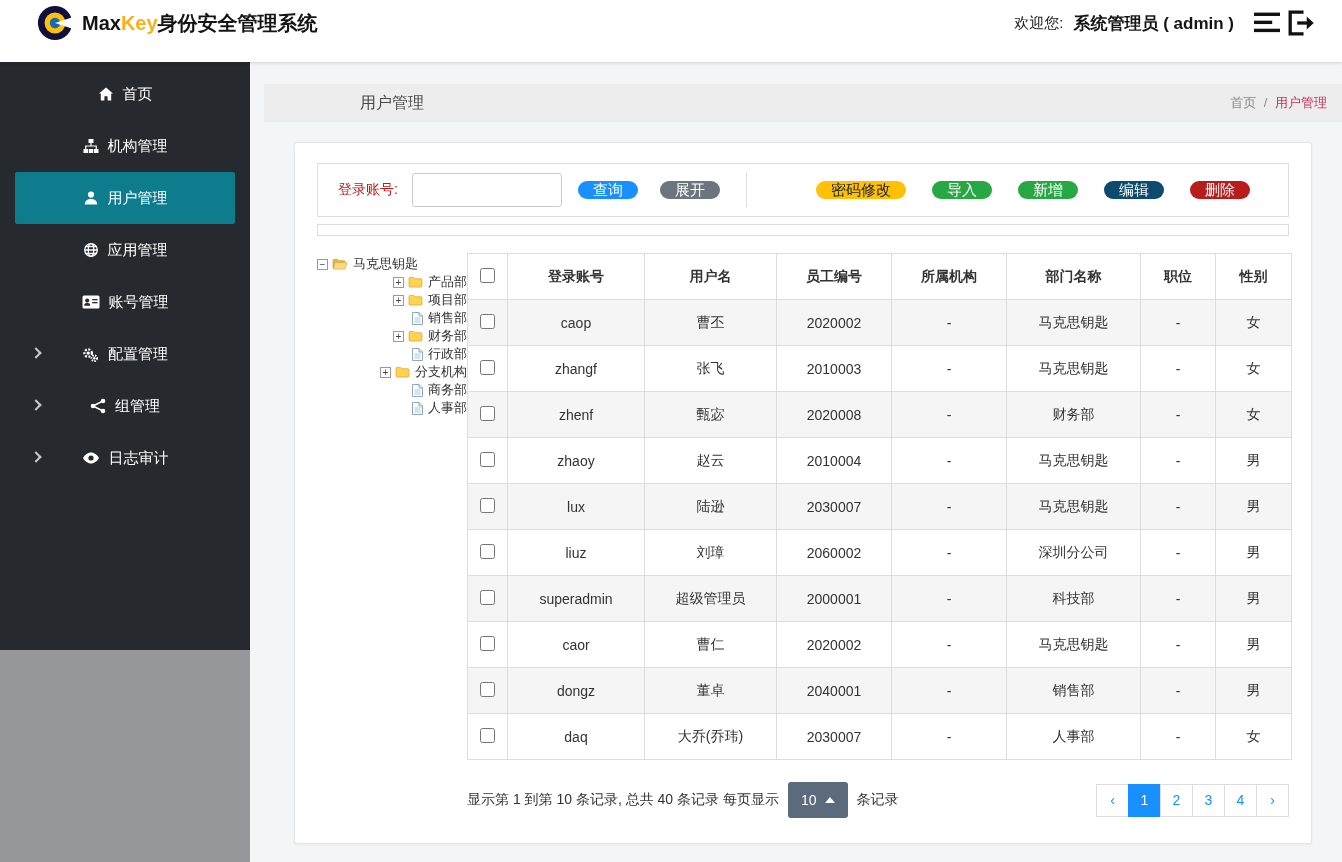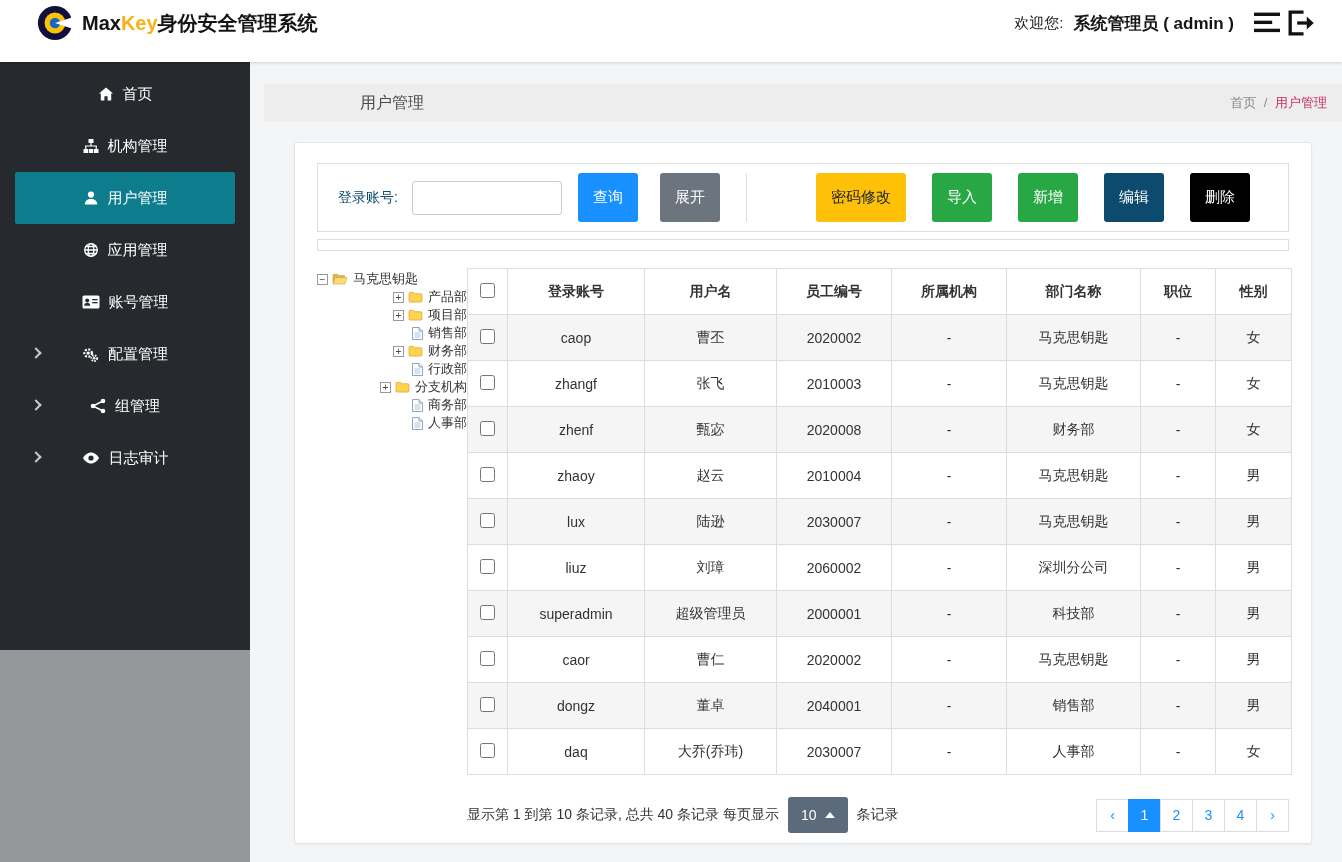--- a/index.html
+++ b/index.html
@@ -37,31 +37,31 @@
   .crumb-sep { color: #8a8a8a; margin: 0 4px; }
   .crumb-current { color: #c7305c; }
 
   .card { margin: 20px 30px 0 44px; background: #fff; border: 1px solid #e5e6e7; border-radius: 3px;
           padding: 20px 22px; height: 702px; box-shadow: 0 1px 2px rgba(0,0,0,.05); }
 
   
   .toolbar { border: 1px solid #ddd; display: flex; align-items: center; padding: 9px 0 9px 20px; }
   .search-group { display: flex; align-items: center; gap: 14px; padding-right: 26px;
                   border-right: 1px solid #ddd; align-self: stretch; }
-  .search-label { font-size: 14px; color: #0c4a6e; white-space: nowrap; }
+  .search-label { font-size: 14px; color: #b91c1c; white-space: nowrap; }
   .search-input { width: 150px; height: 34px; border: 1px solid #ccc; border-radius: 3px; padding: 0 8px; font-size: 14px; }
-  .btn { height: 49px; border: none; border-radius: 3px; font-size: 15px; padding: 0 15px;
+  .btn { height: 18px; border: none; border-radius: 11px; font-size: 15px; padding: 0 15px;
          cursor: pointer; color: #fff; font-family: inherit; white-space: nowrap; }
   .btn-query { background: #1890ff; margin-left: 2px; }
   .btn-expand { background: #6c757d; margin-left: 8px; }
   .actions { margin-left: auto; display: flex; gap: 26px; margin-right: 38px; }
   .btn-warning { background: #ffc107; color: #212529; }
   .btn-success { background: #28a745; }
   .btn-teal { background: #0c4a6e; }
-  .btn-danger { background: #000000; }
+  .btn-danger { background: #b91c1c; }
   .collapse-strip { border: 1px solid #ddd; height: 12px; margin-top: 7px; }
 
   
   .content-row { display: flex; margin-top: 17px; }
   .tree { width: 150px; flex: none; font-size: 13px; color: #333; padding-top: 2px; }
   .tree-row { display: flex; align-items: center; gap: 4px; height: 18px; white-space: nowrap; cursor: pointer; }
   .tree-children .tree-row { padding-left: 14px; justify-content: flex-end; }
   .tree-children .tree-row.leaf { padding-left: 29px; }
   .expander { width: 11px; height: 11px; flex: none; border: 1px solid #9a9a9a; background: #fff;
               font-size: 10px; line-height: 9px; text-align: center; color: #444; }

